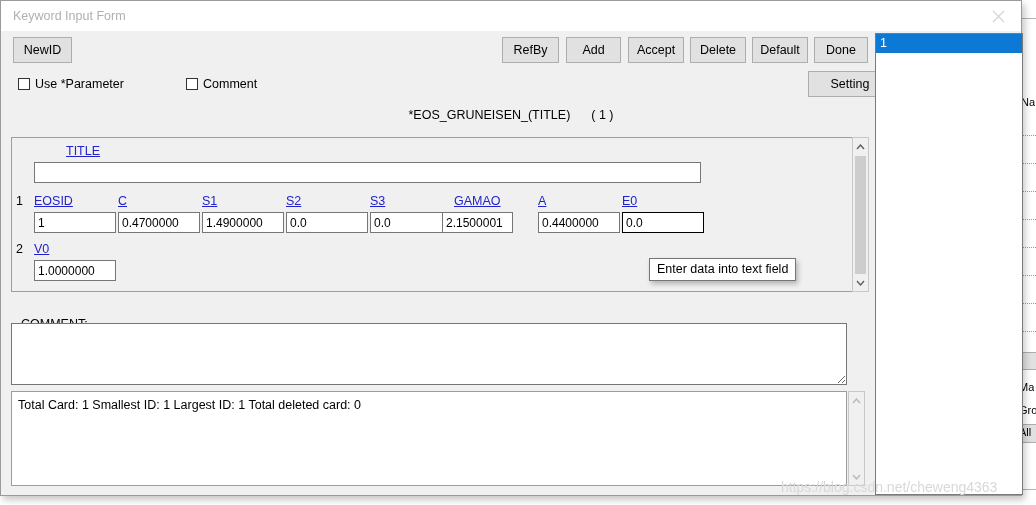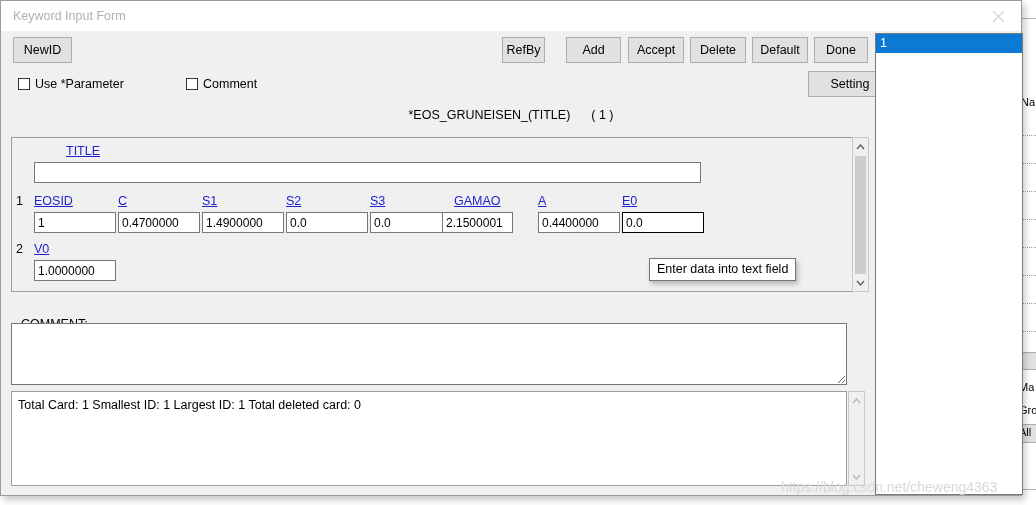--- a/index.html
+++ b/index.html
@@ -335,21 +335,21 @@
         <line x1="1" y1="1" x2="12" y2="12" stroke="#d5d5d5" stroke-width="1.3"></line>
         <line x1="12" y1="1" x2="1" y2="12" stroke="#d5d5d5" stroke-width="1.3"></line>
       </svg>
     </div>
   </div>
 
   <div id="client">
 
     <button class="btn" style="left:12px; top:6px; width:59px; height:26px;">NewID</button>
 
-    <button class="btn" style="left:501px; top:6px; width:43px; height:26px;">RefBy</button>
+    <button class="btn" style="left:501px; top:6px; width:57px; height:26px;">RefBy</button>
     <button class="btn" style="left:565px; top:6px; width:55px; height:26px;">Add</button>
     <button class="btn" style="left:627px; top:6px; width:56px; height:26px;">Accept</button>
     <button class="btn" style="left:689px; top:6px; width:56px; height:26px;">Delete</button>
     <button class="btn" style="left:751px; top:6px; width:56px; height:26px;">Default</button>
     <button class="btn" style="left:813px; top:6px; width:54px; height:26px;">Done</button>
 
     <label class="cbwrap" style="left:17px; top:46px;">
       <span class="cbbox"></span>
       <span>Use *Parameter</span>
     </label>

